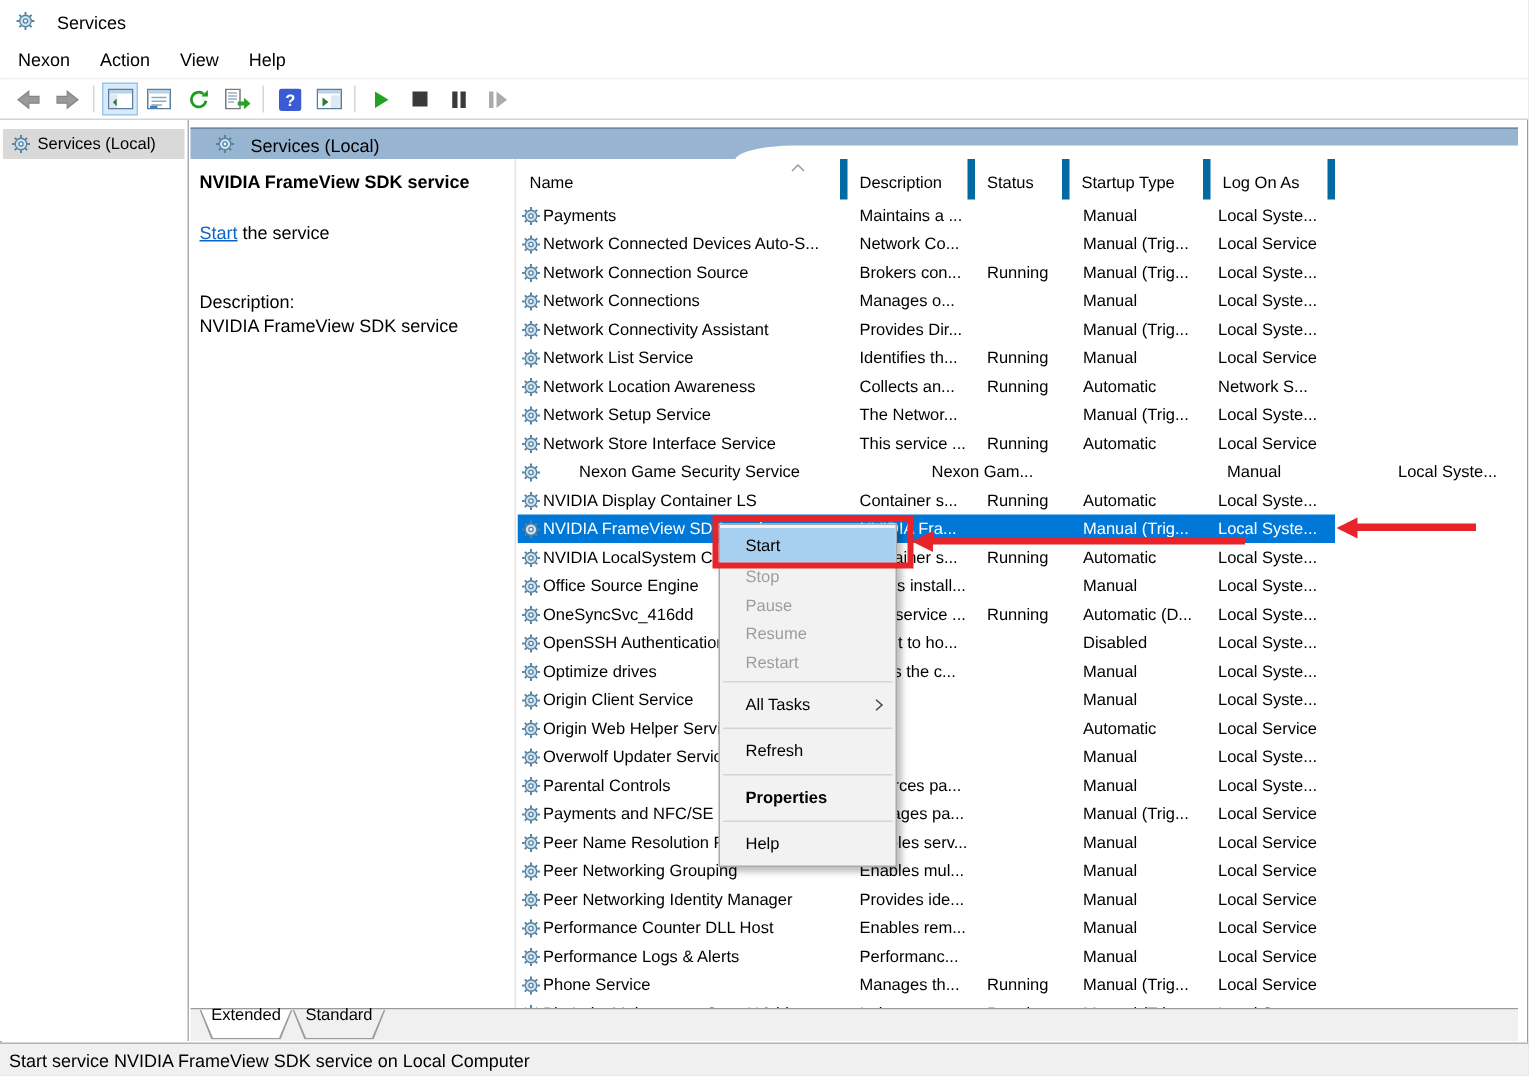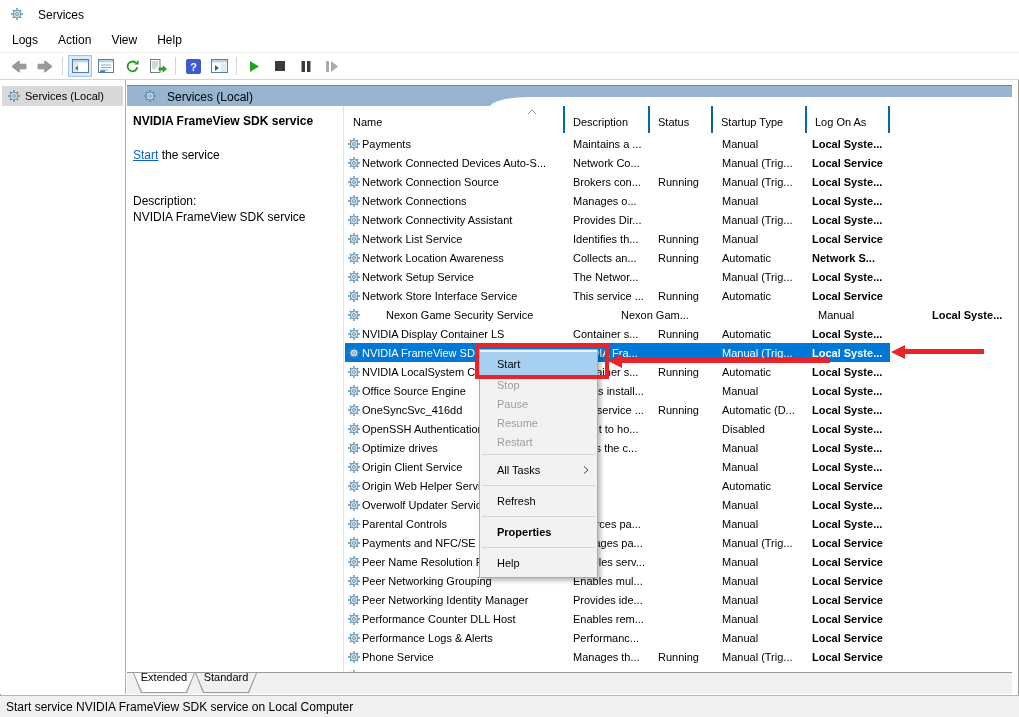--- a/index.html
+++ b/index.html
@@ -41,32 +41,32 @@
   .info-title{position:absolute;left:6px;top:8px;font-size:12px;font-weight:bold;width:205px;}
   .info-action{position:absolute;left:6px;top:42px;font-size:12px;}
   .link{color:#0c64c8;text-decoration:underline;cursor:pointer;}
   .info-desc-label{position:absolute;left:6px;top:88px;font-size:12px;}
   .info-desc{position:absolute;left:6px;top:104px;font-size:12px;width:205px;}
   .pane-divider{position:absolute;left:343px;top:106px;width:1px;height:566px;background:#e4e4e4;}
 
   
   .list{position:absolute;left:345px;top:106px;width:667px;height:566px;background:#fff;overflow:hidden;}
   .lhead{position:absolute;left:0;top:0;height:27px;width:667px;background:#fff;font-size:11px;}
-  .lhead .hcell{position:absolute;top:0;height:27px;box-sizing:border-box;border-right:2px solid #0369a1;
+  .lhead .hcell{position:absolute;top:0;height:27px;box-sizing:border-box;border-right:5px solid #0369a1;
                 display:flex;align-items:flex-end;padding:0 0 5px 8px;cursor:default;}
   .sortcaret{position:absolute;left:182px;top:3px;}
   .rows{position:absolute;left:0;top:28px;width:667px;height:538px;}
   .row{position:absolute;left:0;width:545px;height:19px;font-size:11px;display:flex;align-items:center;cursor:default;}
   .row .c{box-sizing:border-box;white-space:nowrap;overflow:hidden;flex:none;}
   .c-ic{width:17px;padding-left:2px;display:flex;align-items:center;}
   .c-name{width:203px;text-overflow:ellipsis;}
   .c-desc{width:85px;padding-left:8px;}
   .c-status{width:63px;padding-left:8px;}
   .c-startup{width:94px;padding-left:9px;}
-  .c-logon{width:83px;padding-left:5px;font-weight:bold;}
+  .c-logon{width:83px;padding-left:5px;}
   .row.selected{background:#0078d7;color:#fff;}
 
   
   .cmenu{position:absolute;left:479px;top:349px;width:119px;background:#f2f2f2;
          border:1px solid #ababab;box-shadow:3px 3px 4px rgba(0,0,0,.25);z-index:50;
          box-sizing:border-box;padding:2px 0;font-size:11px;}
   .mi{height:19px;display:flex;align-items:center;padding-left:17px;position:relative;cursor:default;}
   .mi.tall{height:24px;}
   .mi.disabled{color:#9d9d9d;}
   .mi.bold{font-weight:bold;}
@@ -109,21 +109,21 @@
           <g stroke="#54819f" stroke-width="1.5" fill="none">
             <path d="M8 1.2v2M8 12.8v2M1.2 8h2M12.8 8h2M3.3 3.3l1.4 1.4M11.3 11.3l1.4 1.4M12.7 3.3l-1.4 1.4M4.7 11.3l-1.4 1.4"></path>
           </g>
           <circle cx="8" cy="8" r="4.4" fill="#cfe2ef" stroke="#54819f"></circle>
           <circle cx="8" cy="8" r="1.6" fill="#fff" stroke="#54819f"></circle>
         </svg>
       </span>
     <span class="apptitle">Services</span>
   </div>
 
-  <div class="menubar" id="menubar"><span>Logs</span><span>Action</span><span>View</span><span>Help</span></div>
+  <div class="menubar" id="menubar"><span>Nexon</span><span>Action</span><span>View</span><span>Help</span></div>
 
   <div class="toolbar" id="toolbar">
       <span class="tbtn">
         <span>
           <svg width="16" height="13" viewBox="0 0 16 13">
             <path d="M15 4.2H8.2V.8L1 6.5l7.2 5.7V8.8H15z" fill="#9a9a9a" stroke="#858585" stroke-width=".8"></path>
           </svg>
         </span>
       </span>
       <span class="tbtn">

